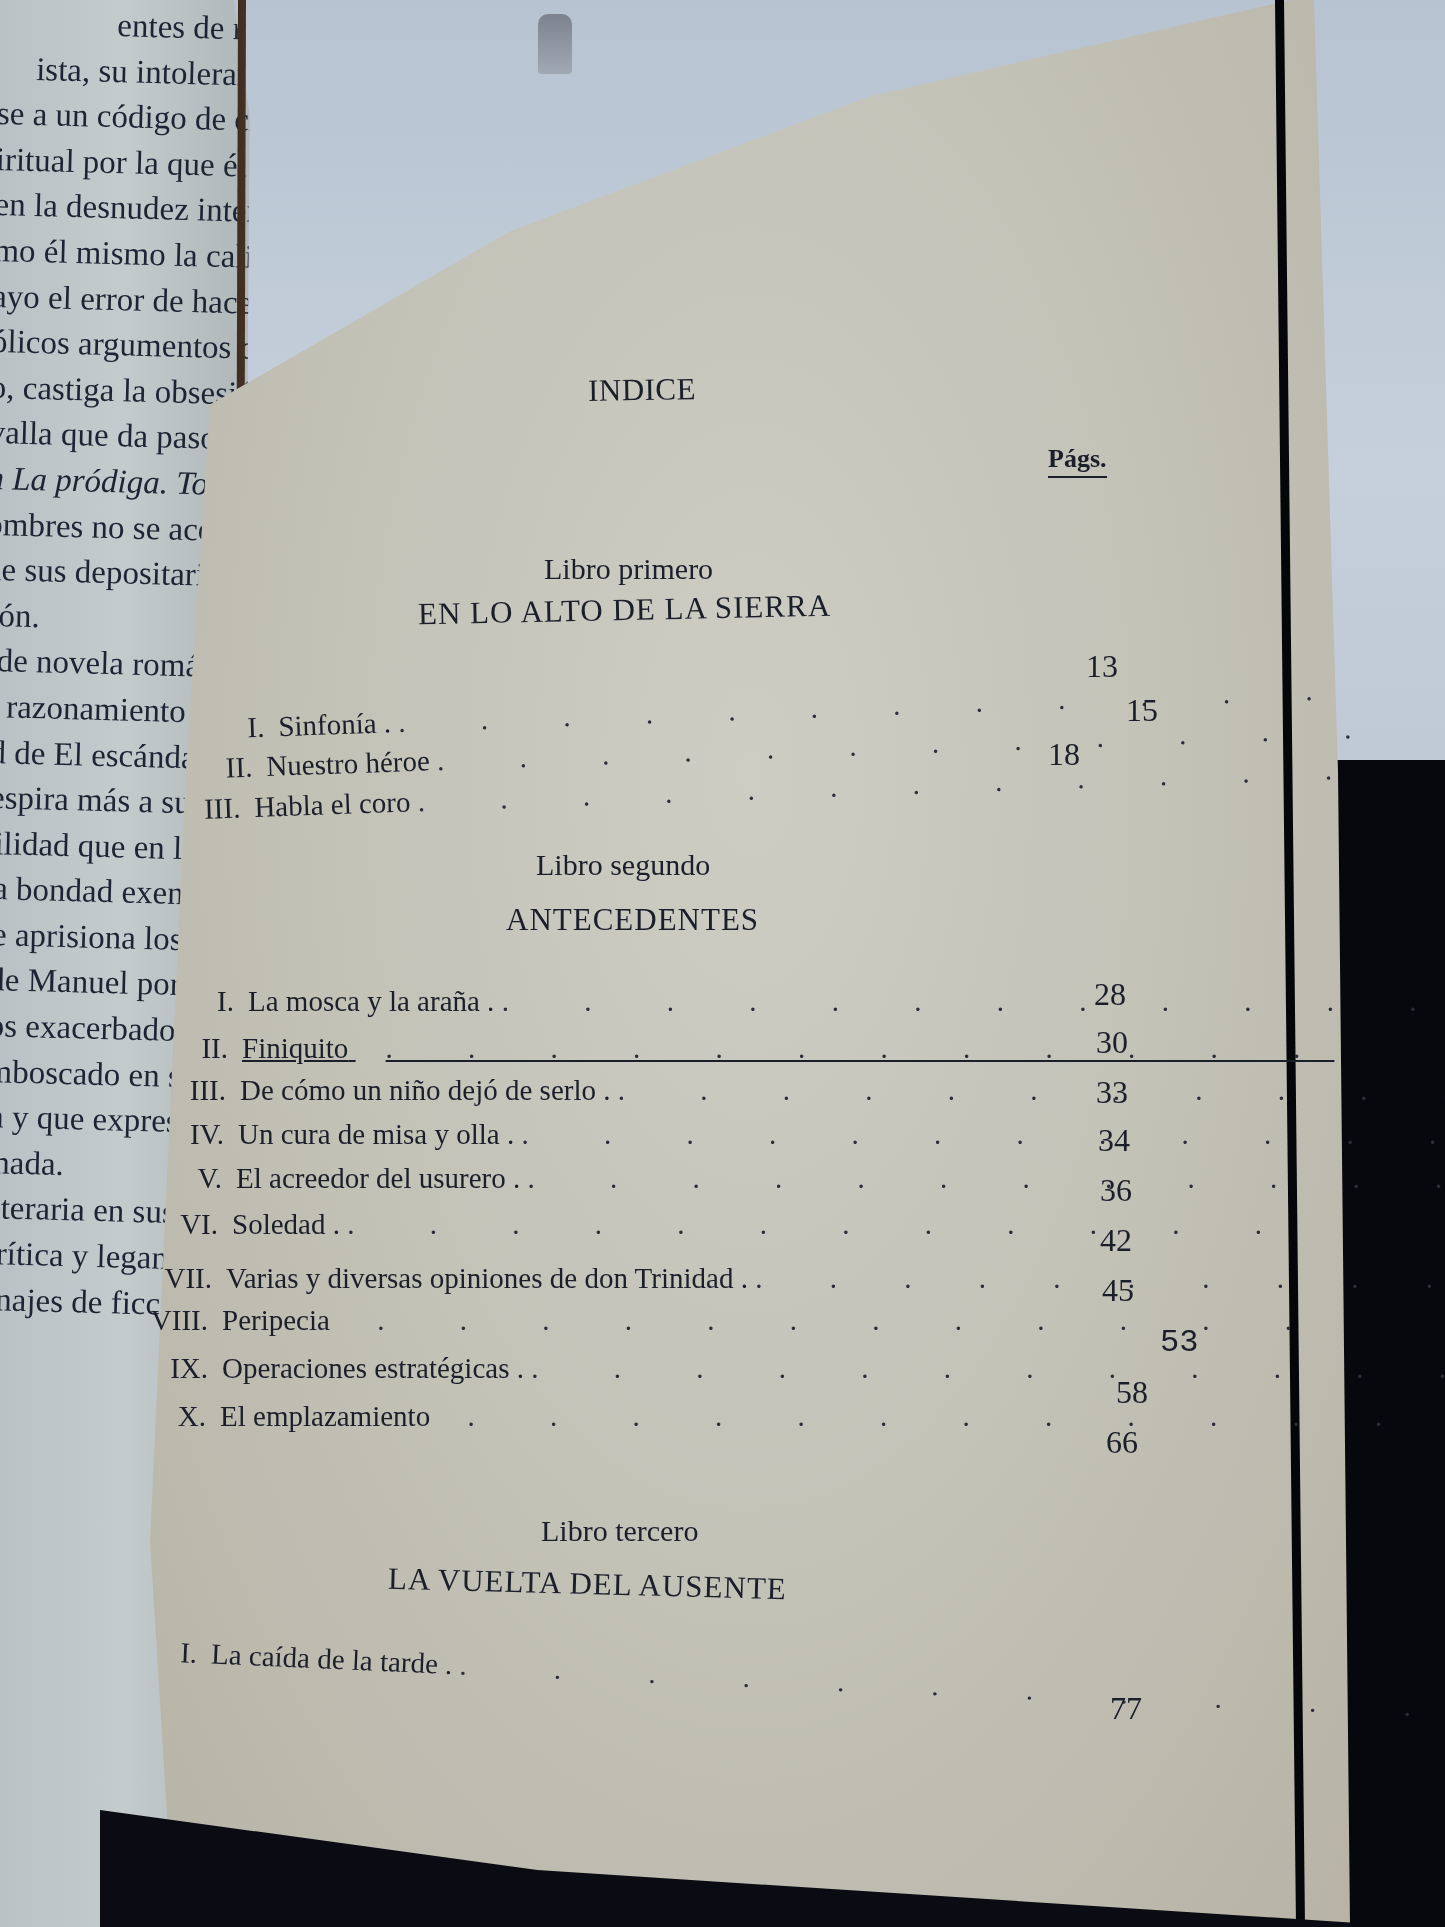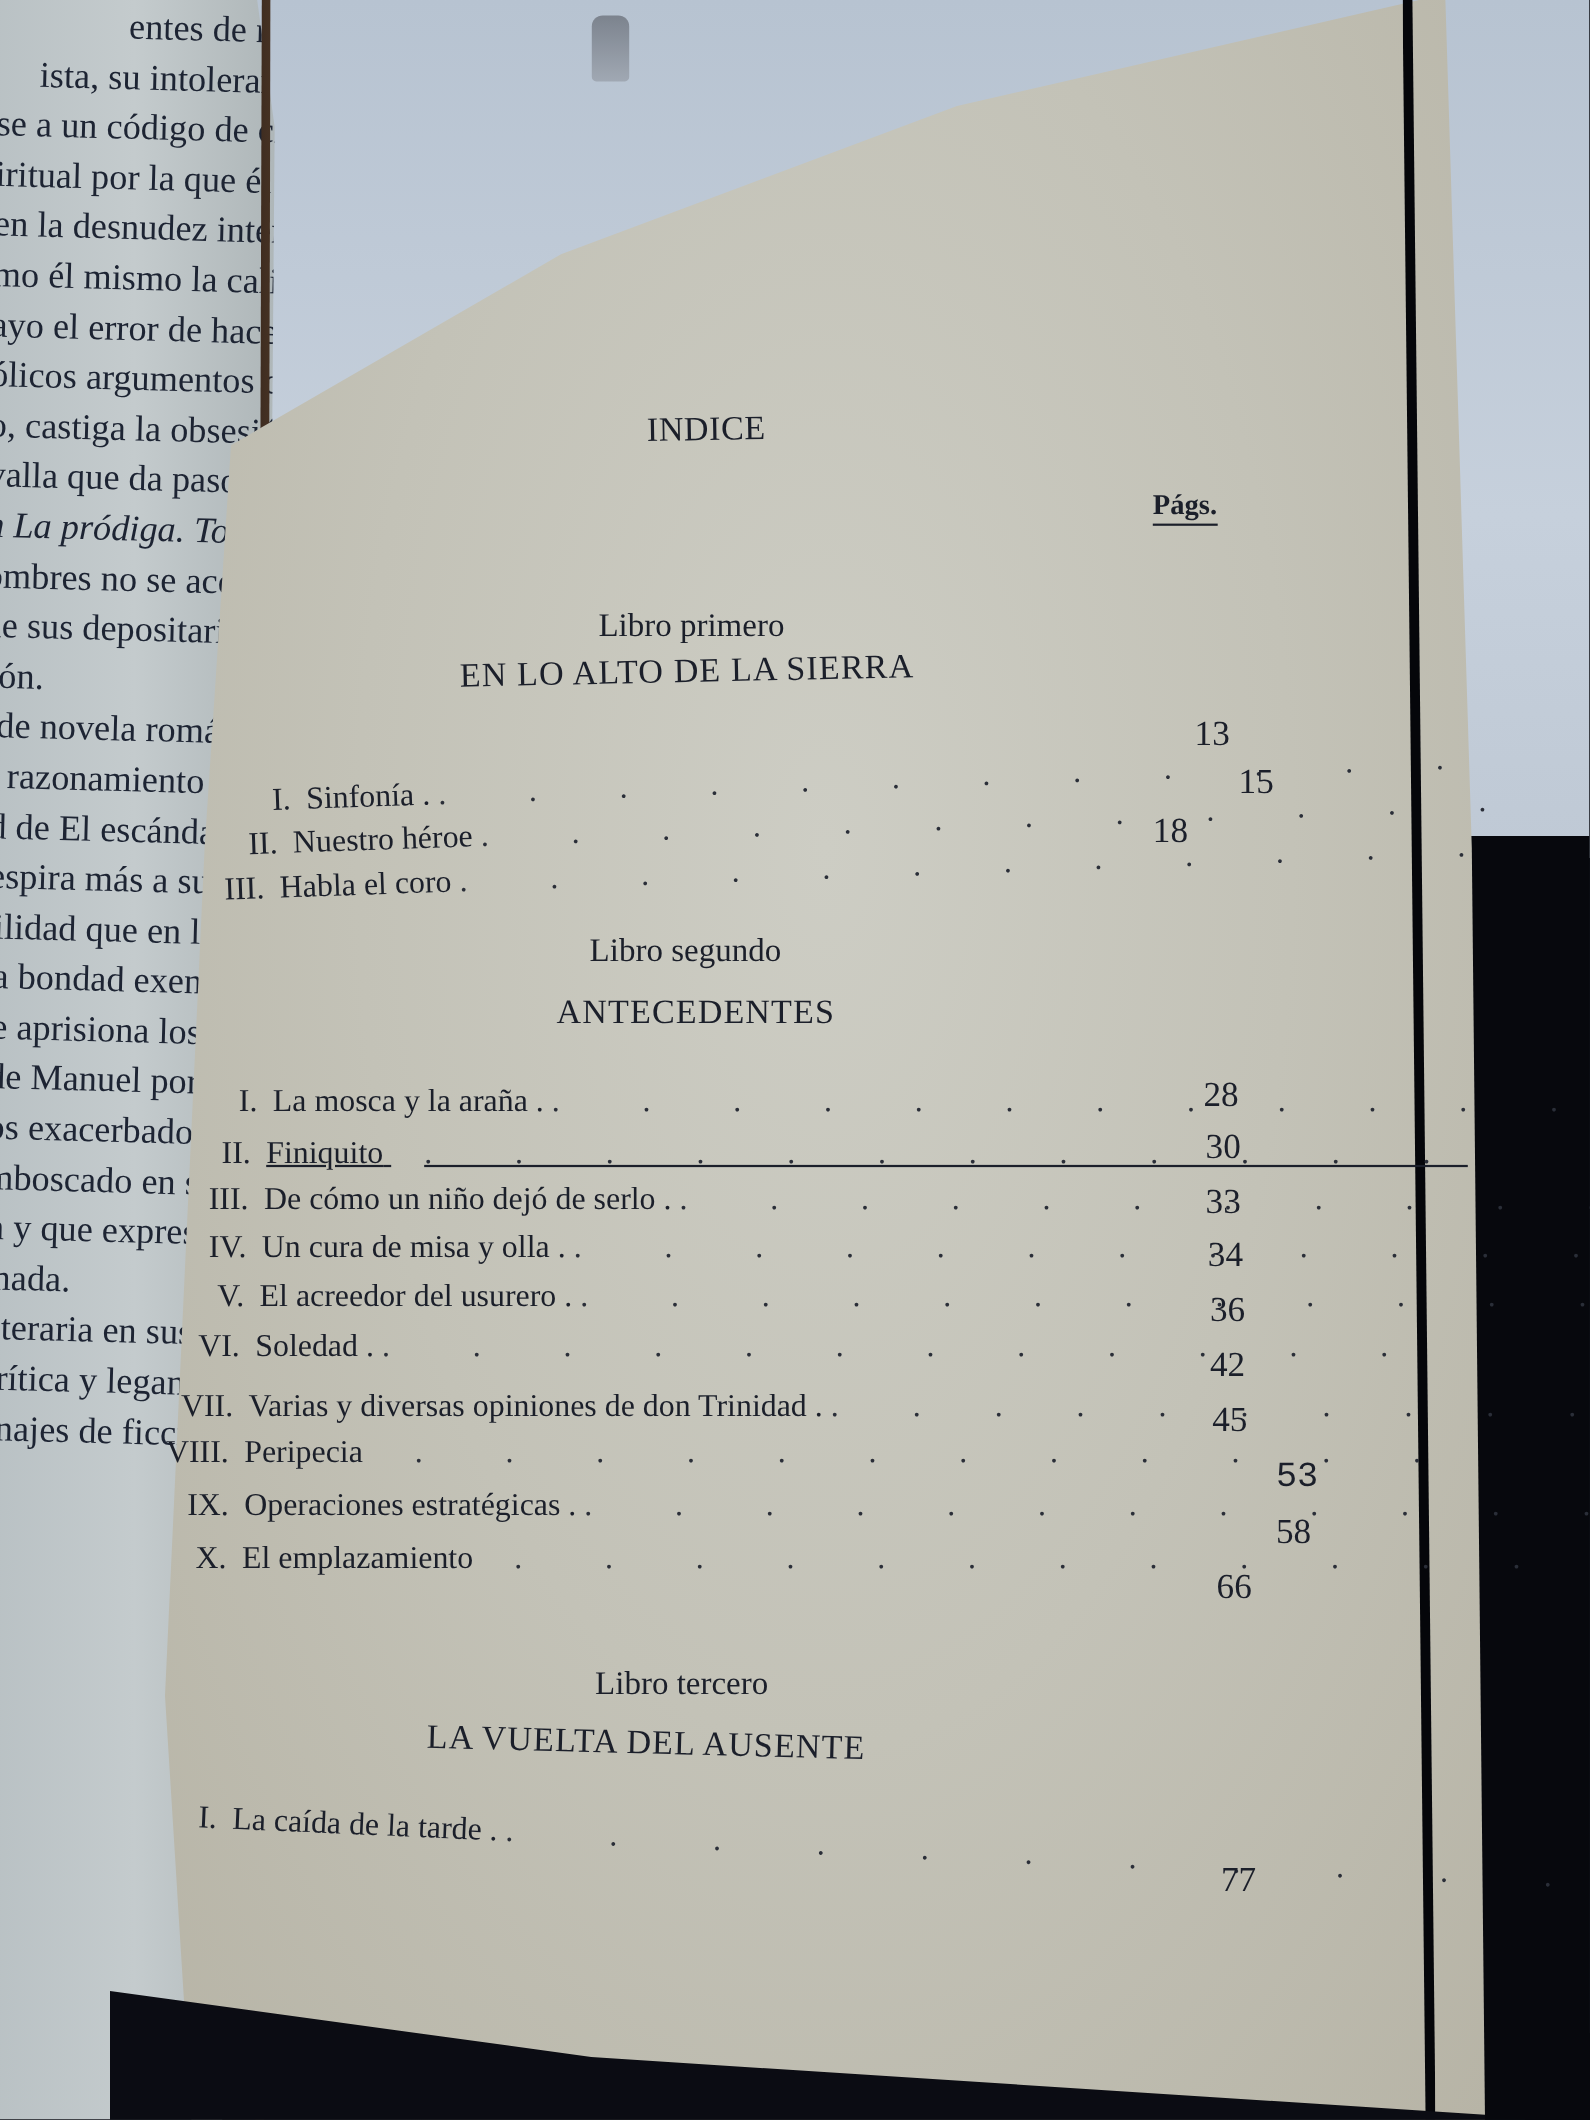--- a/index.html
+++ b/index.html
@@ -182,21 +182,21 @@
   </div>
 
   <div class="page-no" style="left:1094px;top:976px;">28</div>
   <div class="page-no" style="left:1096px;top:1024px;">30</div>
   <div class="page-no" style="left:1096px;top:1074px;">33</div>
   <div class="page-no" style="left:1098px;top:1122px;">34</div>
   <div class="page-no" style="left:1100px;top:1172px;">36</div>
   <div class="page-no" style="left:1100px;top:1222px;">42</div>
   <div class="page-no" style="left:1102px;top:1272px;font-family:Liberation Serif, serif;">45</div>
   <div class="page-no" style="left:1160px;top:1324px;font-family:Liberation Mono, monospace;">53</div>
-  <div class="page-no" style="left:1160px;top:1374px;text-align:right;">58</div>
+  <div class="page-no" style="left:1116px;top:1374px;text-align:right;">58</div>
   <div class="page-no" style="left:1106px;top:1424px;text-align:center;">66</div>
 
   <div class="abs book-label" style="left:522px;top:1514px;margin-left:19px;">Libro tercero</div>
   <div class="abs book-title" style="left:388px;top:1566px;transform:rotate(1.5deg);">LA VUELTA DEL AUSENTE</div>
 
   <div class="entry" style="left:130px;top:1634px;transform:rotate(2.5deg);transform-origin:0 0;">
     <span class="num">I.</span><span>La caída de la tarde .</span>
     <span class="dots" style="letter-spacing:40px">. . . . . . . . . . . .</span>
   </div>
   <div class="page-no" style="left:1110px;top:1690px;">77</div>

